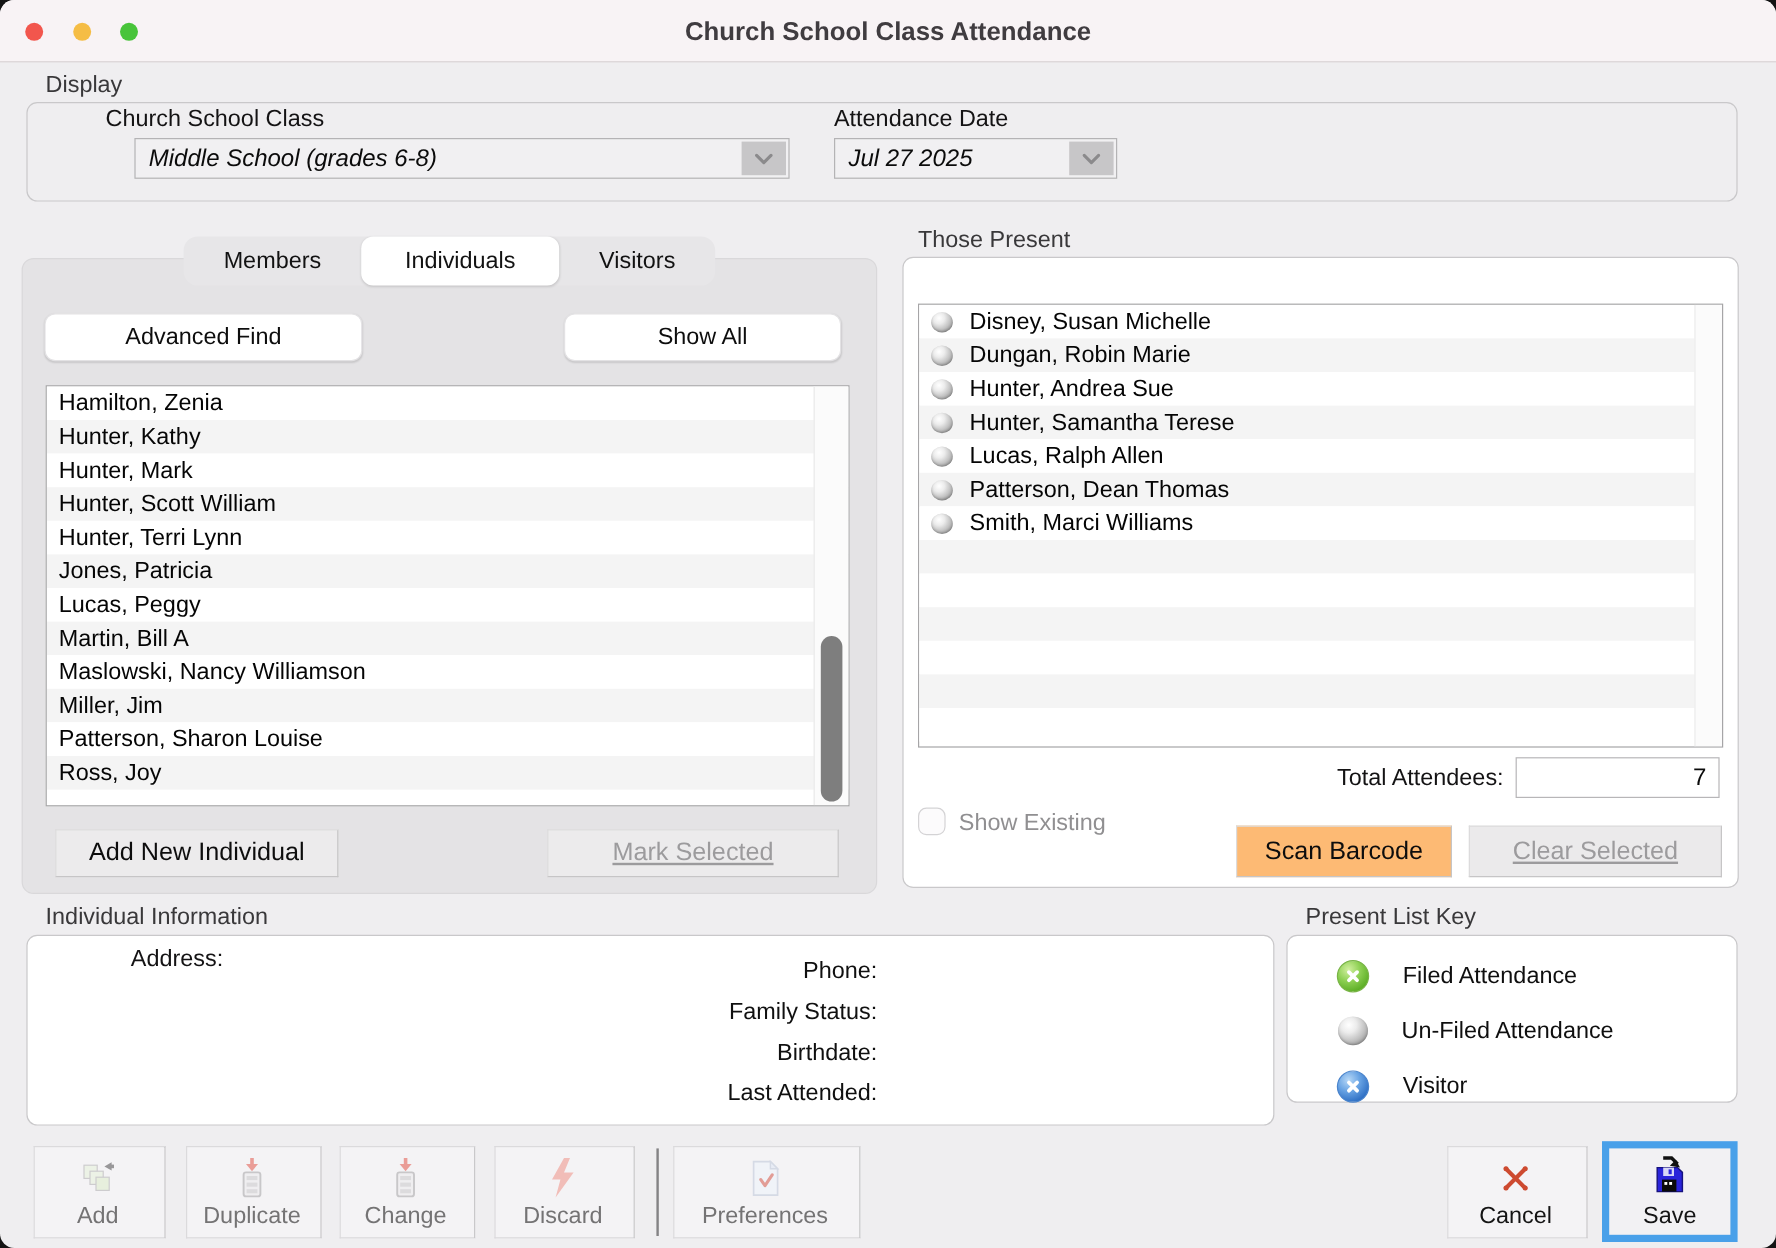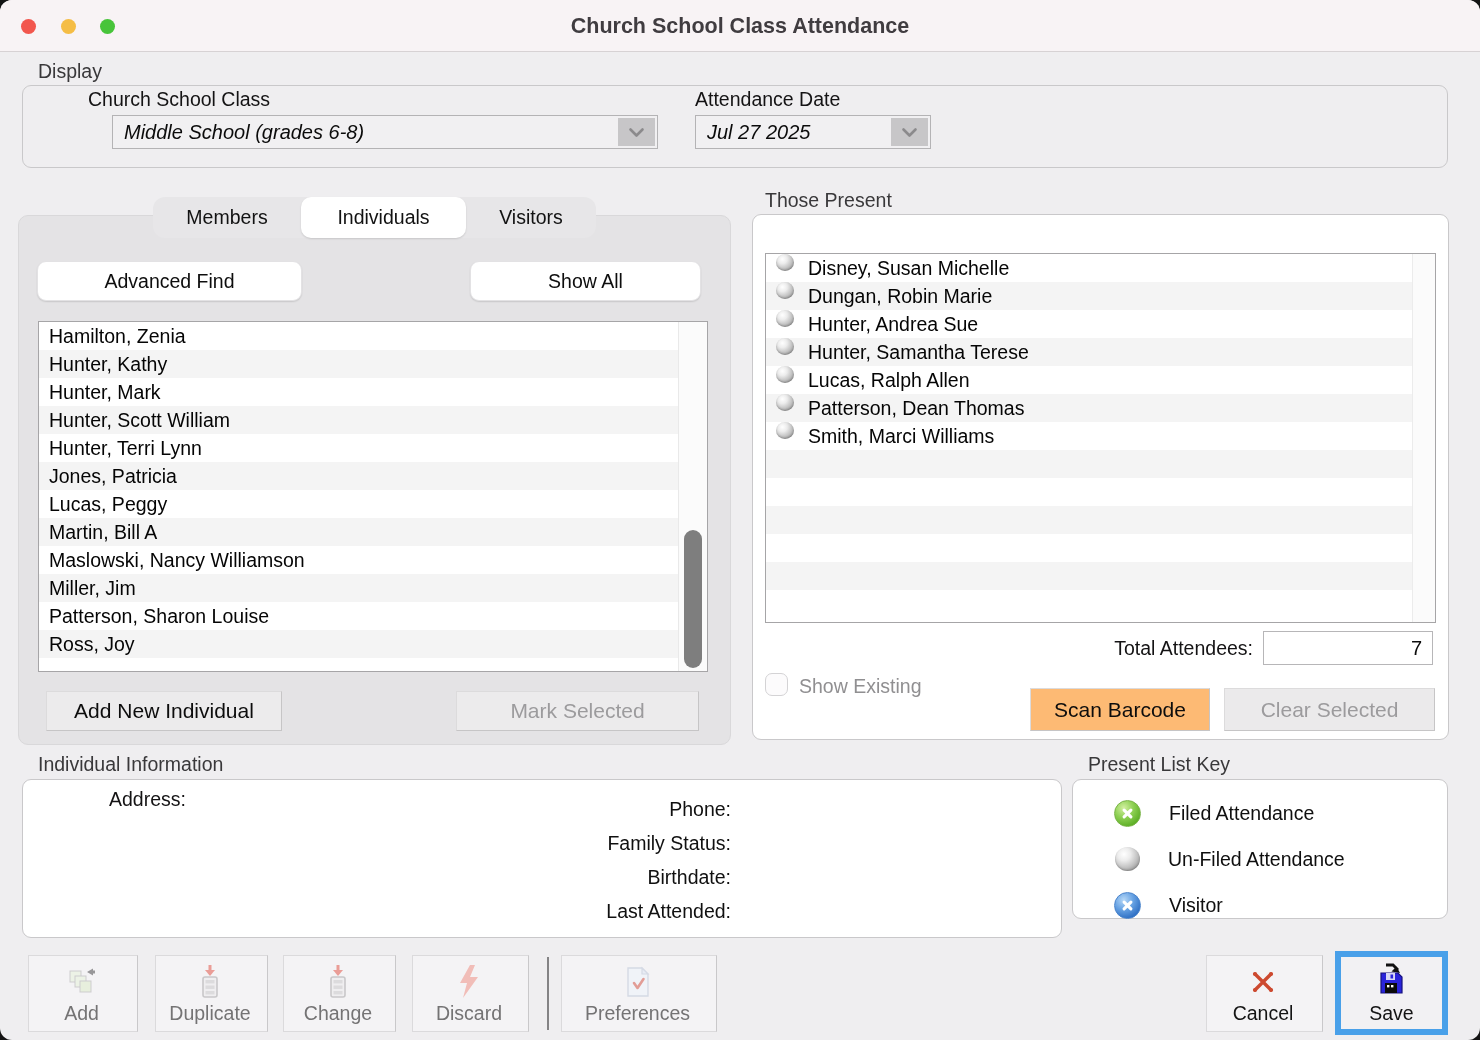--- a/index.html
+++ b/index.html
@@ -34,30 +34,30 @@
     display:flex;z-index:3;}
   .tab{height:41px;line-height:41px;text-align:center;font-size:19.5px;color:#121212;border-radius:10px;}
   .tab.selected{background:#ffffff;box-shadow:0 1px 2px rgba(0,0,0,.13);}
   .btn-white{position:absolute;background:#ffffff;border-radius:9px;border:1px solid #e3e2e4;
     box-shadow:0 1px 1.5px rgba(0,0,0,.12);font-size:19.5px;color:#0d0d0d;
     display:flex;align-items:center;justify-content:center;}
   
   .listbox{position:absolute;background:#ffffff;border:1px solid #a6a5a7;overflow:hidden;}
   .lrow{height:28px;line-height:28px;font-size:19.5px;color:#050505;padding-left:10px;white-space:nowrap;background:#ffffff;}
   .lrow.alt{background:#f4f4f4;}
-  .prow{display:flex;align-items:flex-start;padding-left:10px;gap:14px;}
+  .prow{display:flex;align-items:center;padding-left:10px;gap:14px;}
   .sphere{display:inline-block;width:18px;height:17px;border-radius:50%;flex:0 0 auto;
     background:radial-gradient(circle at 36% 30%, #ffffff 0%, #ececec 28%, #c2c2c2 58%, #949494 84%, #838383 100%);
     box-shadow:inset 0 -1px 2px rgba(0,0,0,.22);}
   .scroll-track{position:absolute;top:0;bottom:0;background:#fbfbfb;border-left:1px solid #e9e9e9;}
   .scroll-thumb{position:absolute;background:#7e7e7e;border-radius:9px;}
   
   .flat-btn{position:absolute;background:#ecebec;border:1px solid #dcdbdc;border-right-color:#c6c5c6;border-bottom-color:#c6c5c6;
     font-size:21px;color:#0d0d0d;display:flex;align-items:center;justify-content:center;}
-  .flat-btn.disabled{color:#9c9b9d;}
+  .flat-btn.disabled{color:#9c9b9d;text-decoration:underline;}
   
   .total-input{position:absolute;background:#ffffff;border:1px solid #b7b6b8;font-size:20px;color:#0b0b0b;
     display:flex;align-items:center;justify-content:flex-end;padding-right:10px;}
   .checkbox{position:absolute;width:23px;height:23px;border:1.5px solid #d4d3d5;border-radius:7px;background:#fcfbfc;}
   .muted{color:#908f91;}
   
   .info-line{height:34px;line-height:34px;font-size:19.5px;color:#101010;text-align:right;}
   
   .key-row{position:relative;height:46px;display:flex;align-items:center;}
   .key-icon{width:27px;height:27px;border-radius:50%;margin-left:41px;flex:0 0 auto;

